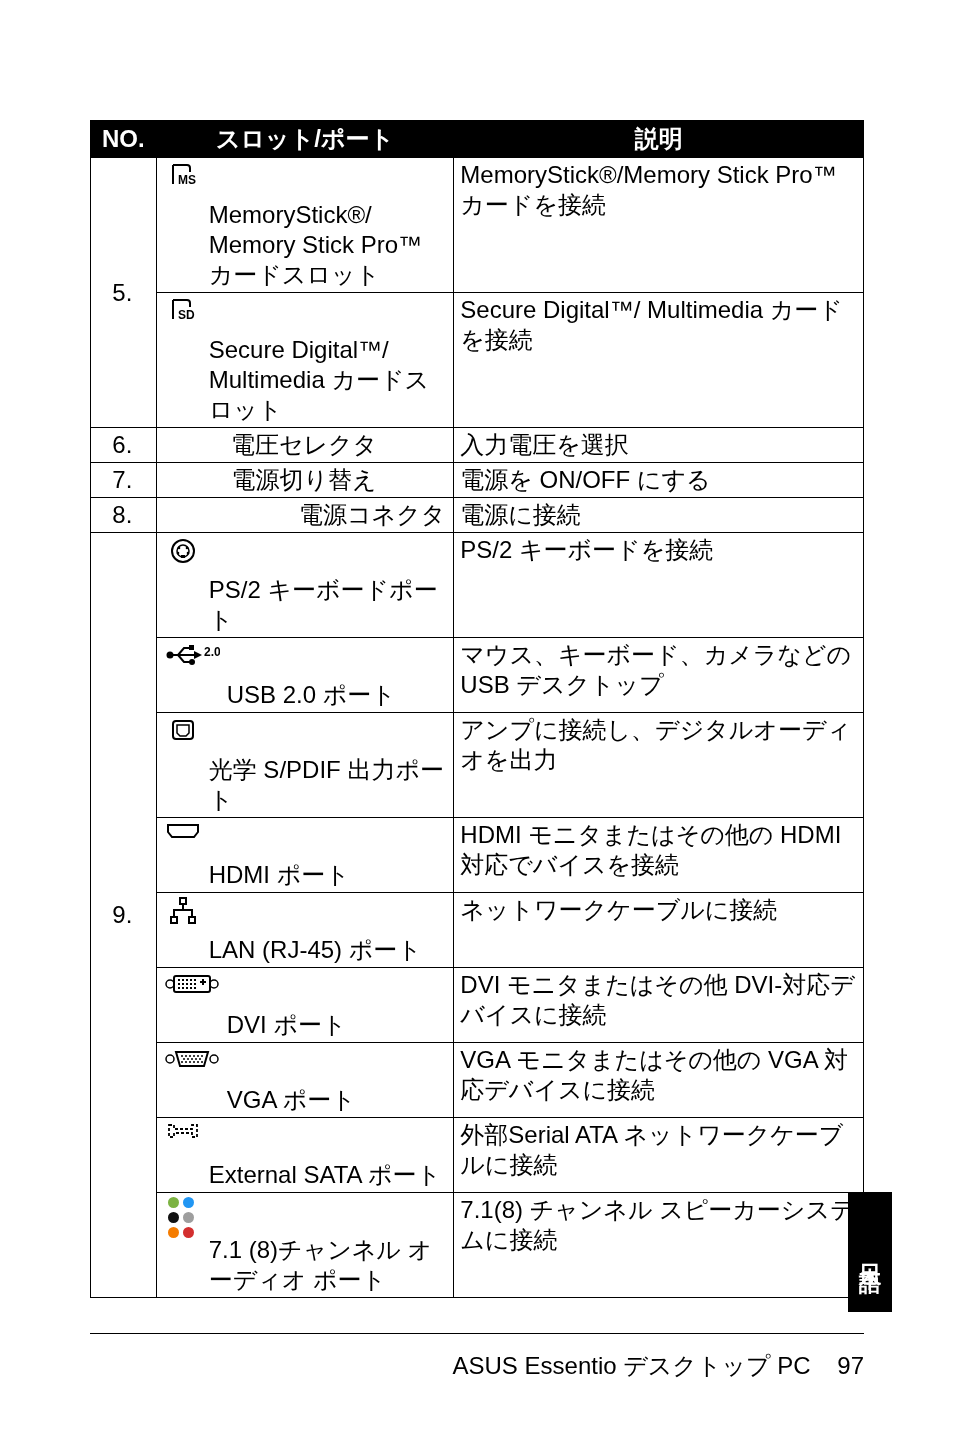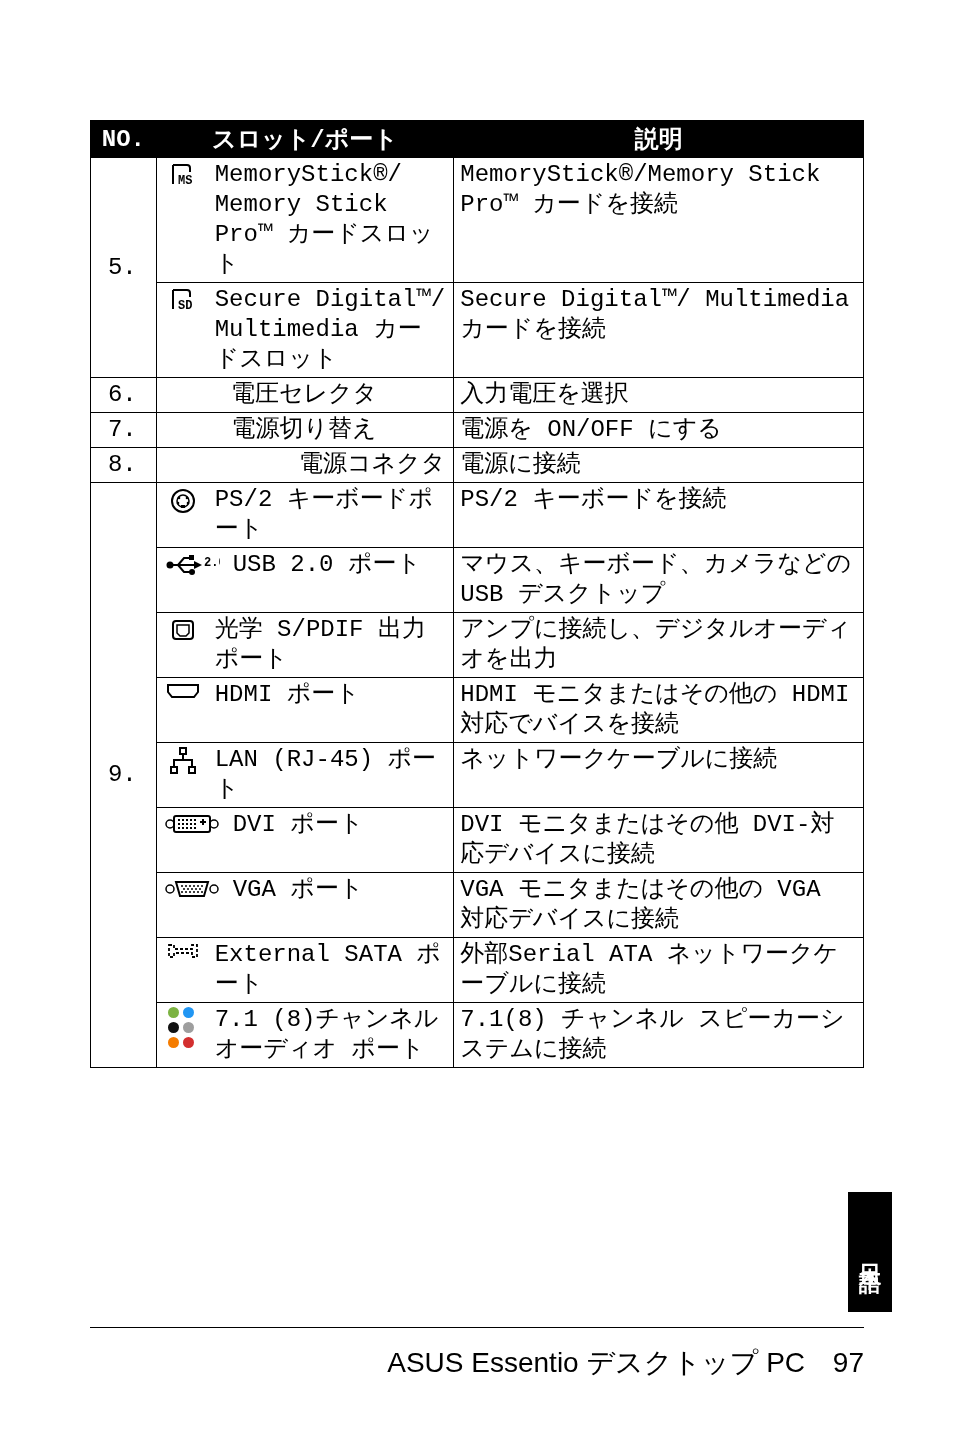--- a/index.html
+++ b/index.html
@@ -5,21 +5,20 @@
     * { margin: 0; padding: 0; box-sizing: border-box; }
     body {
       width: 954px;
       height: 1438px;
       background: #fff;
       font-family: "Hiragino Sans", "Meiryo", sans-serif;
       position: relative;
     }
     .page {
       padding: 120px 90px 0 90px;
-      font-family: Liberation Mono, monospace;
     }
     table {
       border-collapse: collapse;
       width: 100%;
       table-layout: fixed;
     }
     col.no { width: 8.5%; }
     col.slot { width: 38.5%; }
     col.desc { width: 53%; }
     th {
@@ -38,32 +37,33 @@
       vertical-align: top;
       line-height: 1.25;
     }
     td.no {
       text-align: center;
       vertical-align: middle;
     }
     .row-flex {
       display: flex;
       align-items: flex-start;
-      gap: 12px;
+      gap: 6px;
     }
     .row-flex.mid { }
     .icon-col {
       flex: 0 0 40px;
       display: flex;
       justify-content: center;
       align-items: flex-start;
       padding-top: 2px;
     }
     .text-col {
       flex: 1 1 auto;
+      margin-top: 40px;
     }
     .tab {
       position: absolute;
       right: 62px;
       bottom: 126px;
       width: 44px;
       height: 120px;
       background: #000;
       color: #fff;
       display: flex;
@@ -75,21 +75,21 @@
       letter-spacing: 4px;
     }
     .footer {
       position: absolute;
       bottom: 56px;
       right: 90px;
       left: 90px;
       border-top: 1.5px solid #000;
       text-align: right;
       padding-top: 16px;
-      font-size: 28px;
+      font-size: 24px;
     }
     .footer .pg { margin-left: 20px; }
     .audio-dots {
       display: grid;
       grid-template-columns: repeat(2, 12px);
       grid-template-rows: repeat(3, 12px);
       gap: 3px;
       width: 30px;
     }
     .dot { width: 11px; height: 11px; border-radius: 50%; display: block; }

